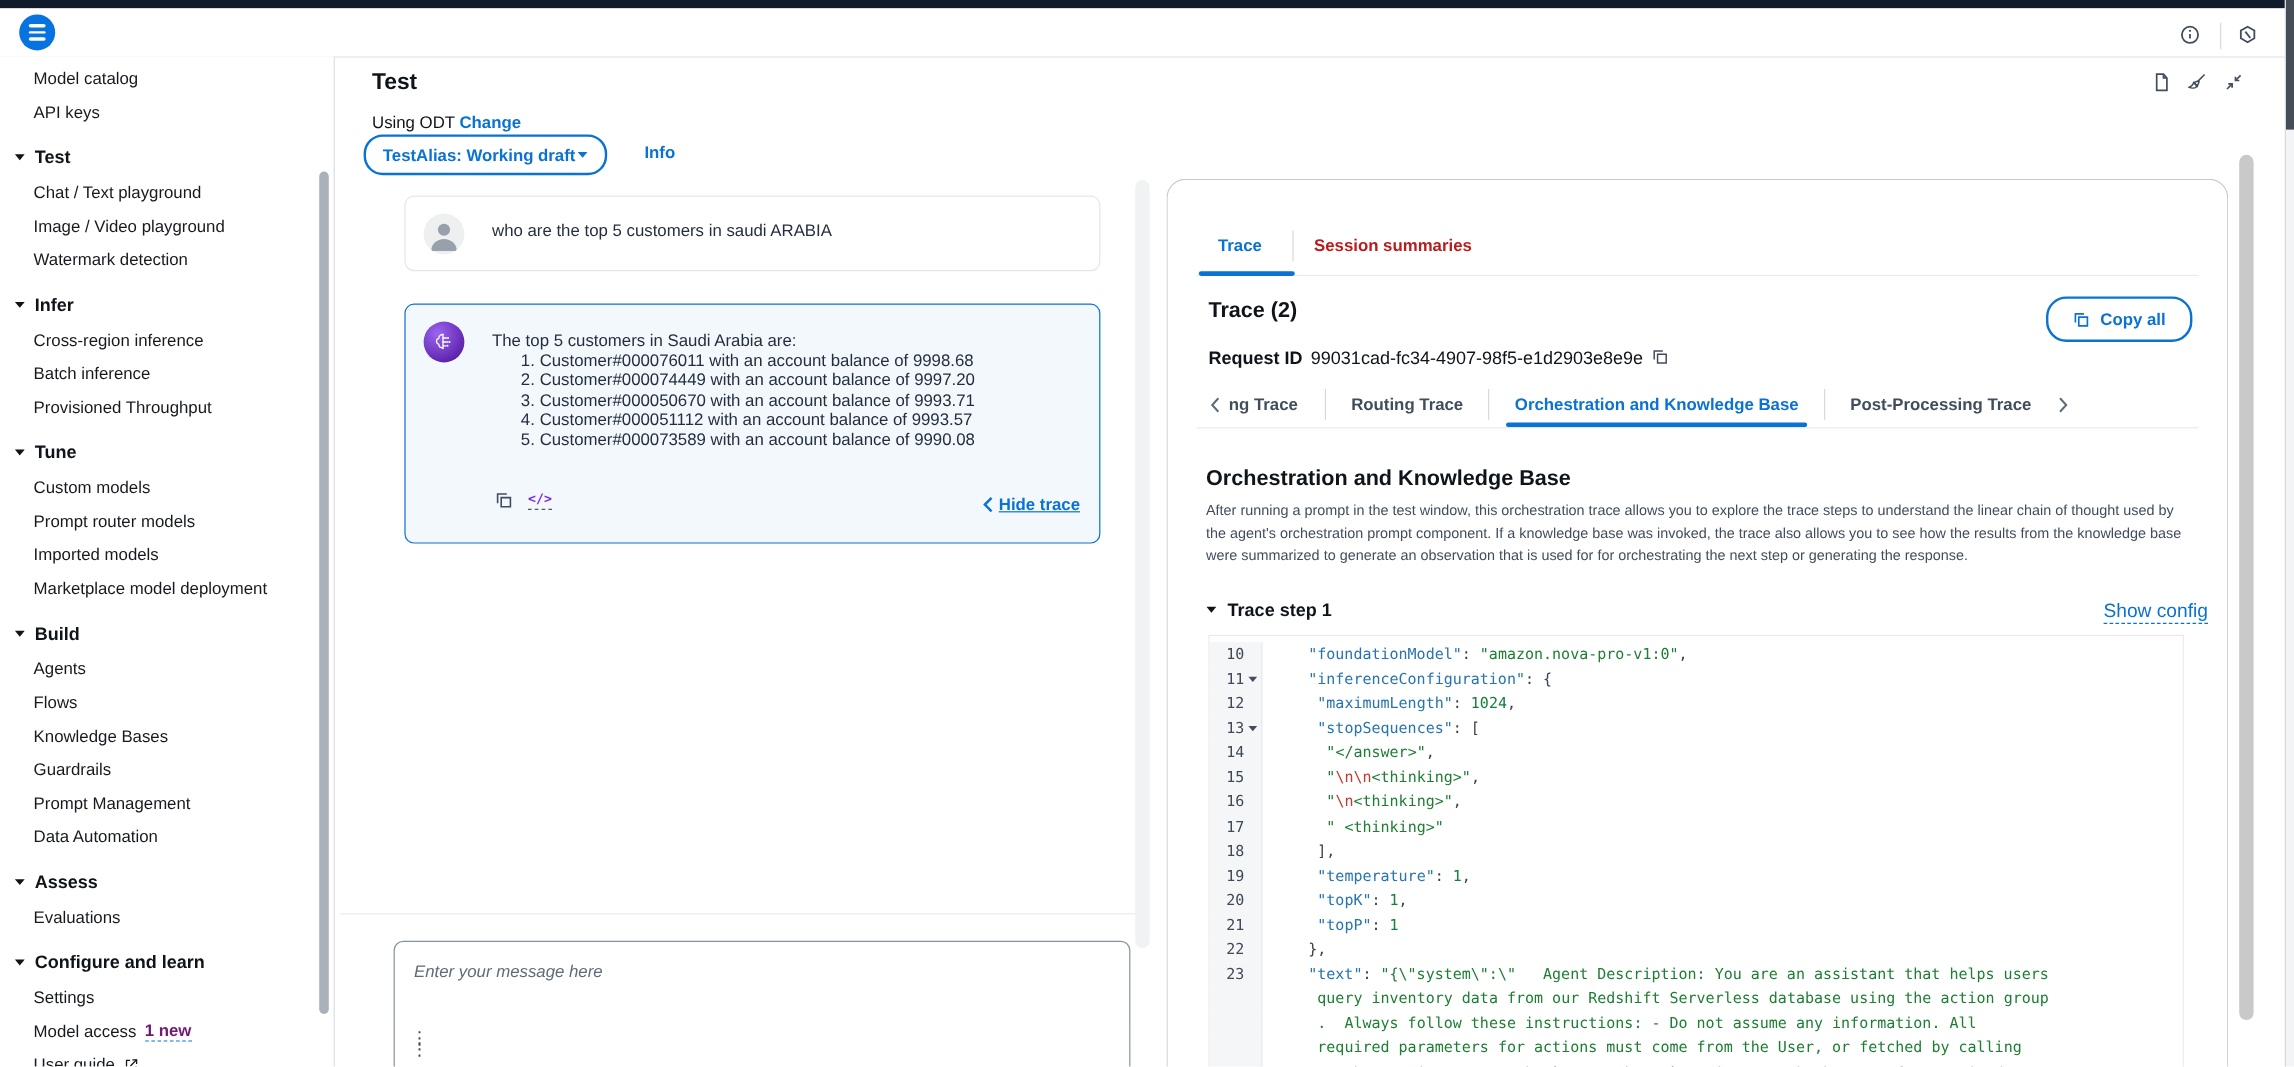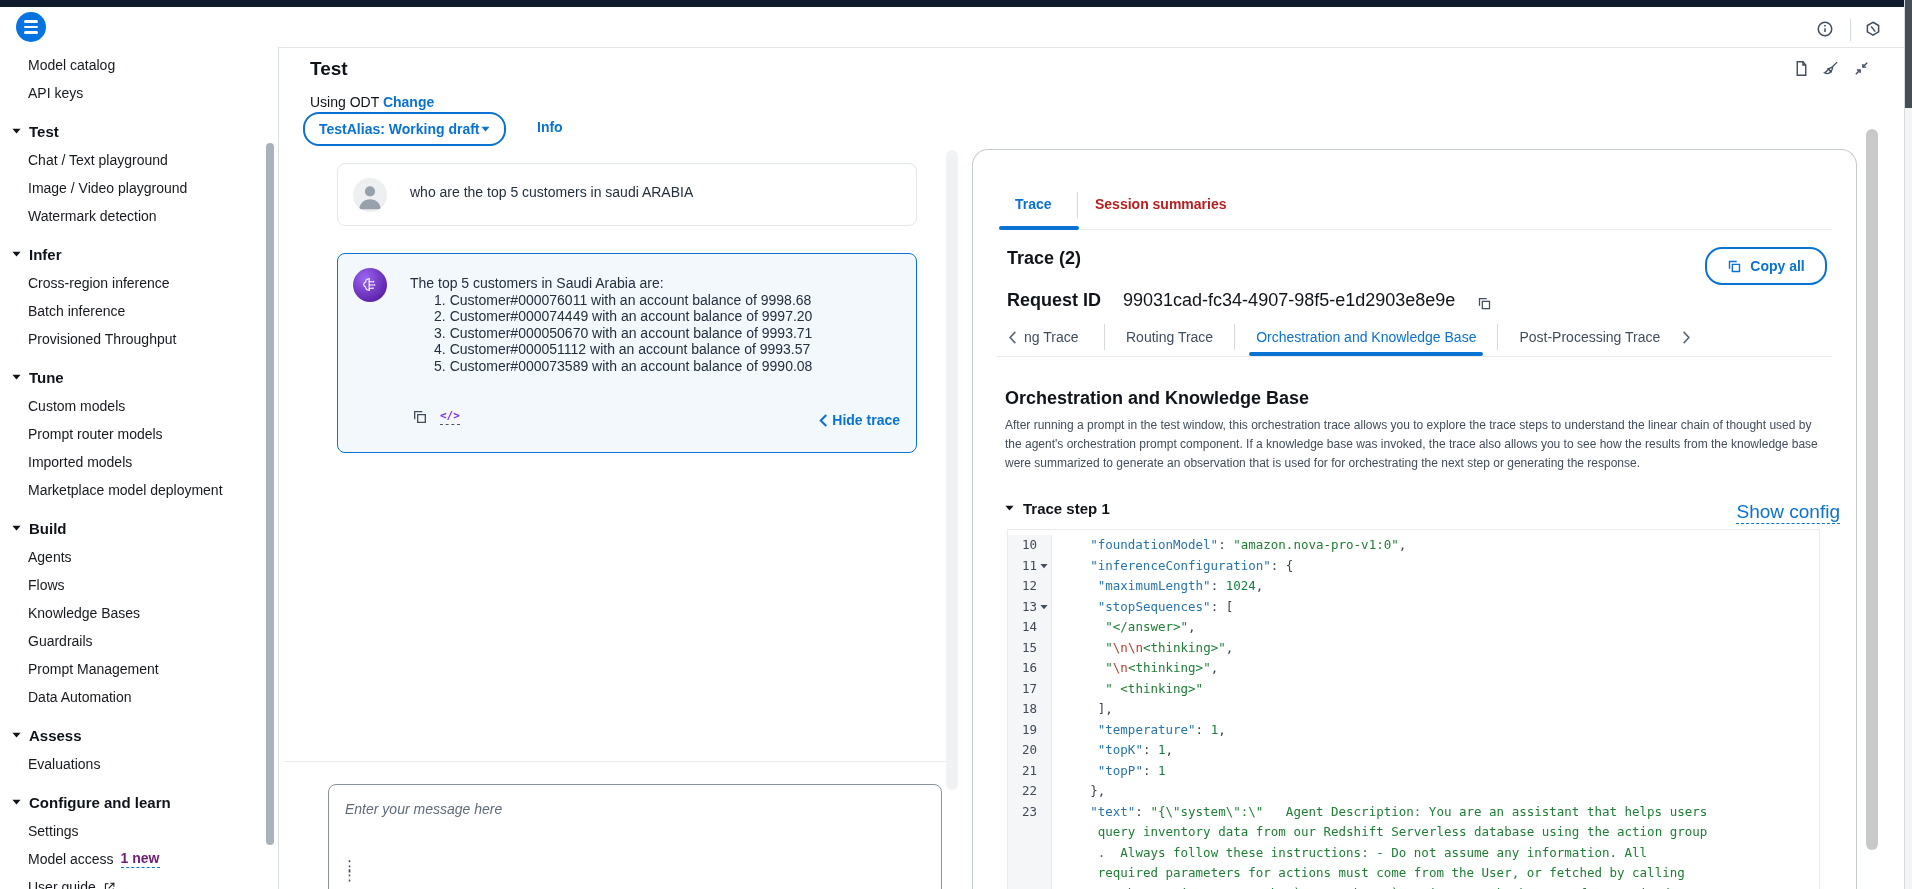--- a/index.html
+++ b/index.html
@@ -38,51 +38,51 @@
   .agent-card{left:337px;top:253px;width:578px;height:198px;background:#f3f8fd;border:1px solid #0972d3;border-radius:8px;}
   .avatar{position:absolute;left:15px;top:14px;width:34px;height:34px;border-radius:50%;}
   .user-avatar{background:#edeff1;overflow:hidden;}
   .agent-avatar{background:radial-gradient(circle at 35% 30%,#9a66f2,#5a1ea6 80%);display:flex;align-items:center;justify-content:center;}
   .msg-text{position:absolute;left:72px;top:20px;font-size:14px;color:#232f3e;}
   .agent-body{position:absolute;left:72px;top:21px;font-size:14px;color:#232f3e;line-height:16.6px;}
   .agent-line{display:flex;gap:4px;margin-left:24px;}
   .msg-actions{position:absolute;left:74px;top:155px;display:flex;gap:12px;align-items:center;}
   .action-icon{width:16px;height:16px;color:#414d5c;cursor:pointer;}
   .code-chip{color:#7d2ae8;font-family:"DejaVu Sans Mono",monospace;font-size:11px;font-weight:bold;border-bottom:1px dashed #555;padding-bottom:2px;cursor:pointer;}
-  .hide-trace{position:absolute;right:16px;top:158px;display:flex;align-items:center;gap:4px;font-size:14px;font-weight:bold;color:#0972d3;cursor:pointer;}
+  .hide-trace{position:absolute;right:16px;top:158px;display:flex;align-items:center;gap:4px;font-size:14px;font-weight:bold;color:#0972d3;cursor:pointer;text-decoration:underline;}
   .chev{width:9px;height:13px;}
   .chat-divider{left:283px;top:761px;width:675px;height:1px;background:#eaeded;}
   .chat-scrollbar{left:946px;top:150px;width:12px;height:640px;background:#f1f2f3;border-radius:6px;}
 
   .input-box{left:328px;top:784px;width:612px;height:120px;background:#fff;border:1px solid #87929d;border-radius:8px;}
   .placeholder{position:absolute;left:16px;top:16px;font-size:14px;font-style:italic;color:#5f6b7a;}
   .input-dots{position:absolute;left:13px;top:76px;font-size:15px;color:#414d5c;letter-spacing:0;line-height:9px;}
 
   
   .trace-card{left:972px;top:149px;width:883px;height:740px;background:#fff;border:1px solid #c2cad2;border-bottom:none;border-radius:16px 16px 0 0;}
   .t-abs{position:absolute;}
   .tab-label{font-size:14px;font-weight:bold;color:#b91c1c;cursor:pointer;}
   .tab-label.active{color:#0972d3;}
   .tabs-hr{left:24px;right:24px;top:79px;height:1px;background:#e9ebed;}
   .tab-underline{left:26px;top:76px;width:80px;height:4px;background:#0972d3;border-radius:2px;}
   .tab-sep{width:1px;height:26px;background:#d5dbdb;}
   .trace-heading{left:34px;top:98px;font-size:18px;font-weight:bold;}
   .copy-all{left:732px;top:97px;width:118px;height:34px;border:2px solid #0972d3;border-radius:17px;display:flex;align-items:center;justify-content:center;gap:8px;color:#0972d3;font-size:14px;font-weight:bold;cursor:pointer;background:#fff;}
-  .req-row{left:34px;top:140px;font-size:18px;display:flex;align-items:flex-end;gap:22px;color:#0f141a;}
+  .req-row{left:34px;top:140px;font-size:15px;display:flex;align-items:flex-start;gap:7px;color:#0f141a;}
   .subtabs{left:34px;top:170px;height:34px;display:flex;align-items:center;gap:0;}
   .sub-chev{width:11px;height:15px;color:#5f6b7a;cursor:pointer;}
-  .sub-tab{font-size:14px;font-weight:normal;color:#414d5c;padding:0 21px;position:relative;white-space:nowrap;cursor:pointer;}
+  .sub-tab{font-size:14px;font-weight:bold;color:#414d5c;padding:0 21px;position:relative;white-space:nowrap;cursor:pointer;}
   .sub-tab.clipped{width:66px;overflow:hidden;padding-left:6px;padding-right:14px;}
   .sub-tab.active{color:#0972d3;}
   .sub-tab.active::after{content:"";position:absolute;left:14px;right:14px;bottom:-11px;height:4px;background:#0972d3;border-radius:2px;}
   .subtabs-hr{left:24px;right:24px;top:206px;height:1px;background:#e9ebed;}
   .section-heading{left:32px;top:238px;font-size:18px;font-weight:bold;}
   .section-desc{left:32px;top:266px;width:826px;font-size:12px;line-height:19px;color:#414d5c;}
   .step-row{left:32px;top:350px;display:flex;align-items:center;gap:9px;font-size:15px;font-weight:bold;cursor:pointer;}
-  .show-config{right:16px;top:351px;font-size:19px;color:#0972d3;border-bottom:1px dashed #0972d3;cursor:pointer;}
+  .show-config{right:16px;top:351px;font-size:16px;color:#0972d3;border-bottom:1px dashed #0972d3;cursor:pointer;}
 
   
   .code-block{left:34px;top:379px;width:811px;height:361px;border:1px solid #e9ebed;background:#fff;overflow:hidden;font-family:"DejaVu Sans Mono",monospace;font-size:12.5px;}
   .code-inner{padding-top:5px;}
   .code-line{display:flex;height:20.5px;line-height:20.5px;white-space:pre;}
   .gutter{flex:0 0 44px;background:#f5f6f7;border-right:1px solid #e7eaec;text-align:right;padding-right:14px;box-sizing:border-box;color:#3f4a58;position:relative;}
   .fold{position:absolute;right:3px;top:7px;width:8px;height:7px;color:#414d5c;}
   .code-text{padding-left:8px;}
   .tok-key{color:#2774ae;}
   .tok-str{color:#1e7e34;}

